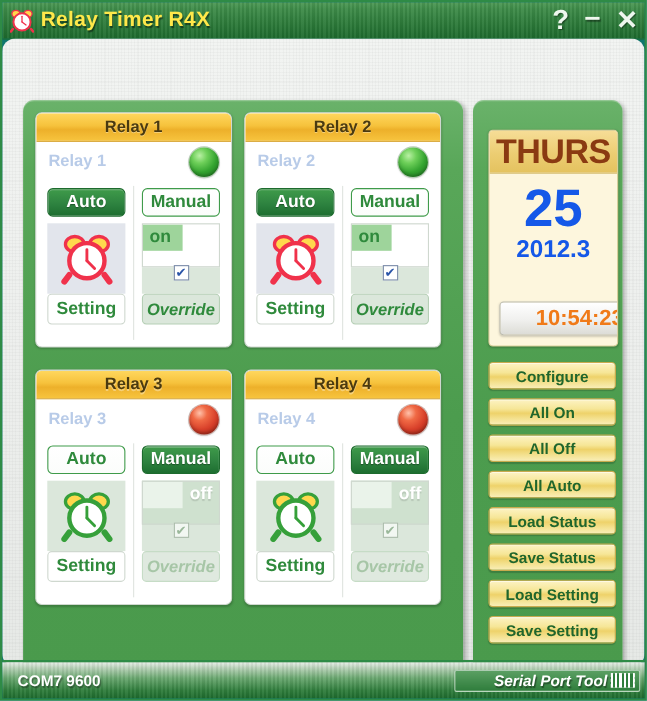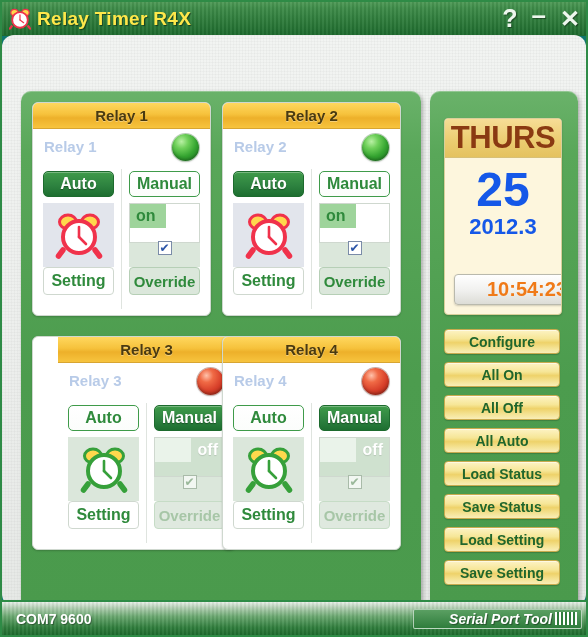--- a/index.html
+++ b/index.html
@@ -54,21 +54,21 @@
   }
 
   
   .green-panel{
     position:absolute;
     background:linear-gradient(180deg,#6ab26a 0%,#59a759 12%,#4c9c4e 55%,#4a9a4c 100%);
     border-radius:10px;
     box-shadow:2px 2px 4px rgba(0,0,0,.28), inset 0 1px 0 rgba(255,255,255,.28);
   }
   #relay-grid{left:19px;top:56px;width:400px;height:521px;}
-  #right-col{left:428px;top:56px;width:148px;height:521px;}
+  #right-col{left:428px;top:56px;width:136px;height:521px;}
 
   
   .relay-card{
     position:absolute;width:177px;height:212px;
     background:#ffffff;border-radius:6px;
     border:1px solid #cfd8cf;
     box-shadow:0 1px 2px rgba(0,0,0,.2);
     overflow:hidden;
   }
   .relay-header{
@@ -167,20 +167,21 @@
     font-size:12px;line-height:12px;color:#2b55a8;cursor:pointer;
   }
   .chk.dim{border-color:#a9bba9;color:#9ab89a;background:#f2f7f2;}
 
   .override-btn{
     position:absolute;left:96px;top:138px;width:71px;height:28px;
     background:#dbe7db;border:1px solid #b6cfb6;border-radius:4px;
     display:flex;align-items:center;justify-content:center;
     font-size:15px;font-weight:bold;color:#2f8a3c;cursor:pointer;user-select:none;
     box-sizing:border-box;
+    font-style:italic;
   }
   .override-btn.dim{color:#a7c6a7;border-color:#c6dcc6;background:#dfe9df;}
 
   
   .alarm{width:48px;height:48px;display:block;}
 
   
   .date-card{
     position:absolute;left:14px;top:27px;width:116px;height:195px;
     background:#fdf6dd;border:1px solid #d9cf9a;border-radius:4px;
@@ -340,21 +341,21 @@
               <span class="lbl">on</span>
             </div>
             <div class="chk-wrap">
               <span class="chk">✔</span>
             </div>
           </div>
           <div class="override-btn">Override</div>
         </div>
       </div>
 
-      <div class="relay-card" style="left:11px;top:245px;padding-left:25px;">
+      <div class="relay-card" style="left:11px;top:245px;">
         <div class="relay-header">Relay 3</div>
         <div class="relay-body">
           <div class="relay-name">Relay 3</div>
           <div class="led off"></div>
           <div class="divider"></div>
           <div class="mode-btn inactive mode-auto">Auto</div>
           <div class="mode-btn active mode-manual">Manual</div>
           <div class="clock-panel greenbg">
             <svg class="alarm" viewBox="0 0 48 48" aria-hidden="true">
               <ellipse cx="13" cy="11" rx="8.5" ry="7" fill="#ffd84d" stroke="#36a03a" stroke-width="3"></ellipse>

